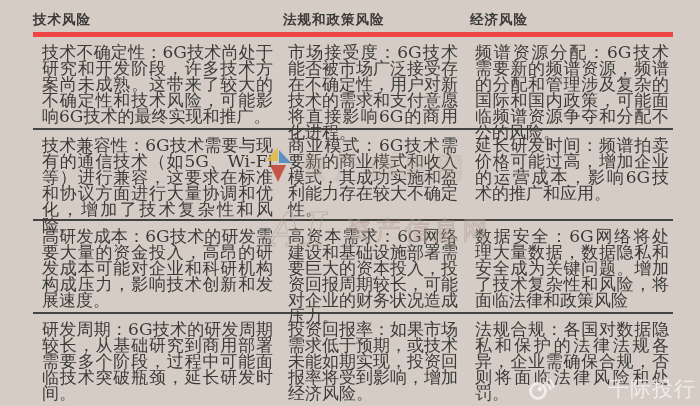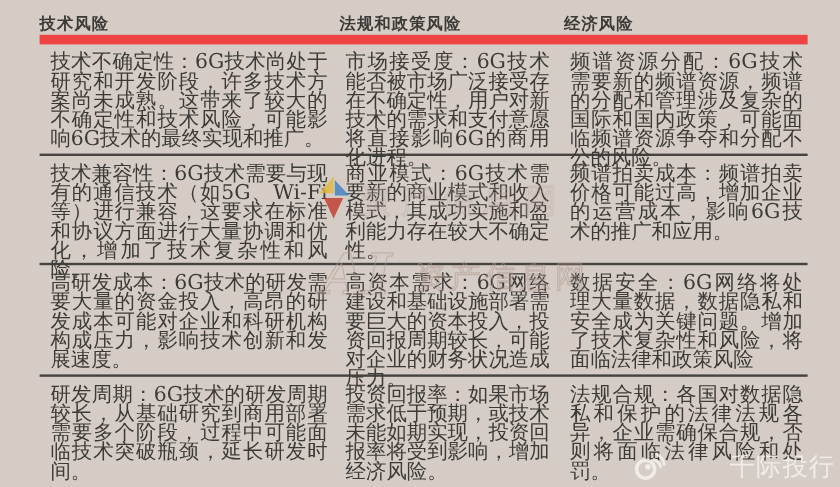--- a/index.html
+++ b/index.html
@@ -13,21 +13,21 @@
   }
   .table-wrap{
     position:absolute;
     left:33px; top:0; width:640px; height:406px;
   }
   .hdr-row{
     display:grid;
     grid-template-columns:250px 187px 1fr;
     height:37px;
     box-sizing:border-box;
-    border-bottom:8px solid #ef4444;
+    border-bottom:5px solid #ef4444;
     padding-top:11px;
   }
   .hdr-cell{
     font-size:13.5px;
     font-weight:bold;
     letter-spacing:1px;
     box-sizing:border-box;
   }
   .body-row{
     display:grid;
@@ -106,21 +106,21 @@
 
     <div class="body-row row-1">
       <div class="cell c1">技术不确定性：6G技术尚处于研究和开发阶段，许多技术方案尚未成熟。这带来了较大的不确定性和技术风险，可能影响6G技术的最终实现和推广。</div>
       <div class="cell c2">市场接受度：6G技术能否被市场广泛接受存在不确定性，用户对新技术的需求和支付意愿将直接影响6G的商用化进程。</div>
       <div class="cell c3">频谱资源分配：6G技术需要新的频谱资源，频谱的分配和管理涉及复杂的国际和国内政策，可能面临频谱资源争夺和分配不公的风险。</div>
     </div>
 
     <div class="body-row row-2">
       <div class="cell c1">技术兼容性：6G技术需要与现有的通信技术（如5G、Wi-Fi等）进行兼容，这要求在标准和协议方面进行大量协调和优化，增加了技术复杂性和风险。</div>
       <div class="cell c2">商业模式：6G技术需要新的商业模式和收入模式，其成功实施和盈利能力存在较大不确定性。</div>
-      <div class="cell c3">频谱拍卖成本：频谱拍卖价格可能过高，增加企业的运营成本，影响6G技术的推广和应用。</div>
+      <div class="cell c3">延长研发时间：频谱拍卖价格可能过高，增加企业的运营成本，影响6G技术的推广和应用。</div>
     </div>
 
     <div class="body-row row-3">
       <div class="cell c1">高研发成本：6G技术的研发需要大量的资金投入，高昂的研发成本可能对企业和科研机构构成压力，影响技术创新和发展速度。</div>
       <div class="cell c2">高资本需求：6G网络建设和基础设施部署需要巨大的资本投入，投资回报周期较长，可能对企业的财务状况造成压力。</div>
       <div class="cell c3">数据安全：6G网络将处理大量数据，数据隐私和安全成为关键问题。增加了技术复杂性和风险，将面临法律和政策风险</div>
     </div>
 
     <div class="body-row row-4">
       <div class="cell c1">研发周期：6G技术的研发周期较长，从基础研究到商用部署需要多个阶段，过程中可能面临技术突破瓶颈，延长研发时间。</div>

